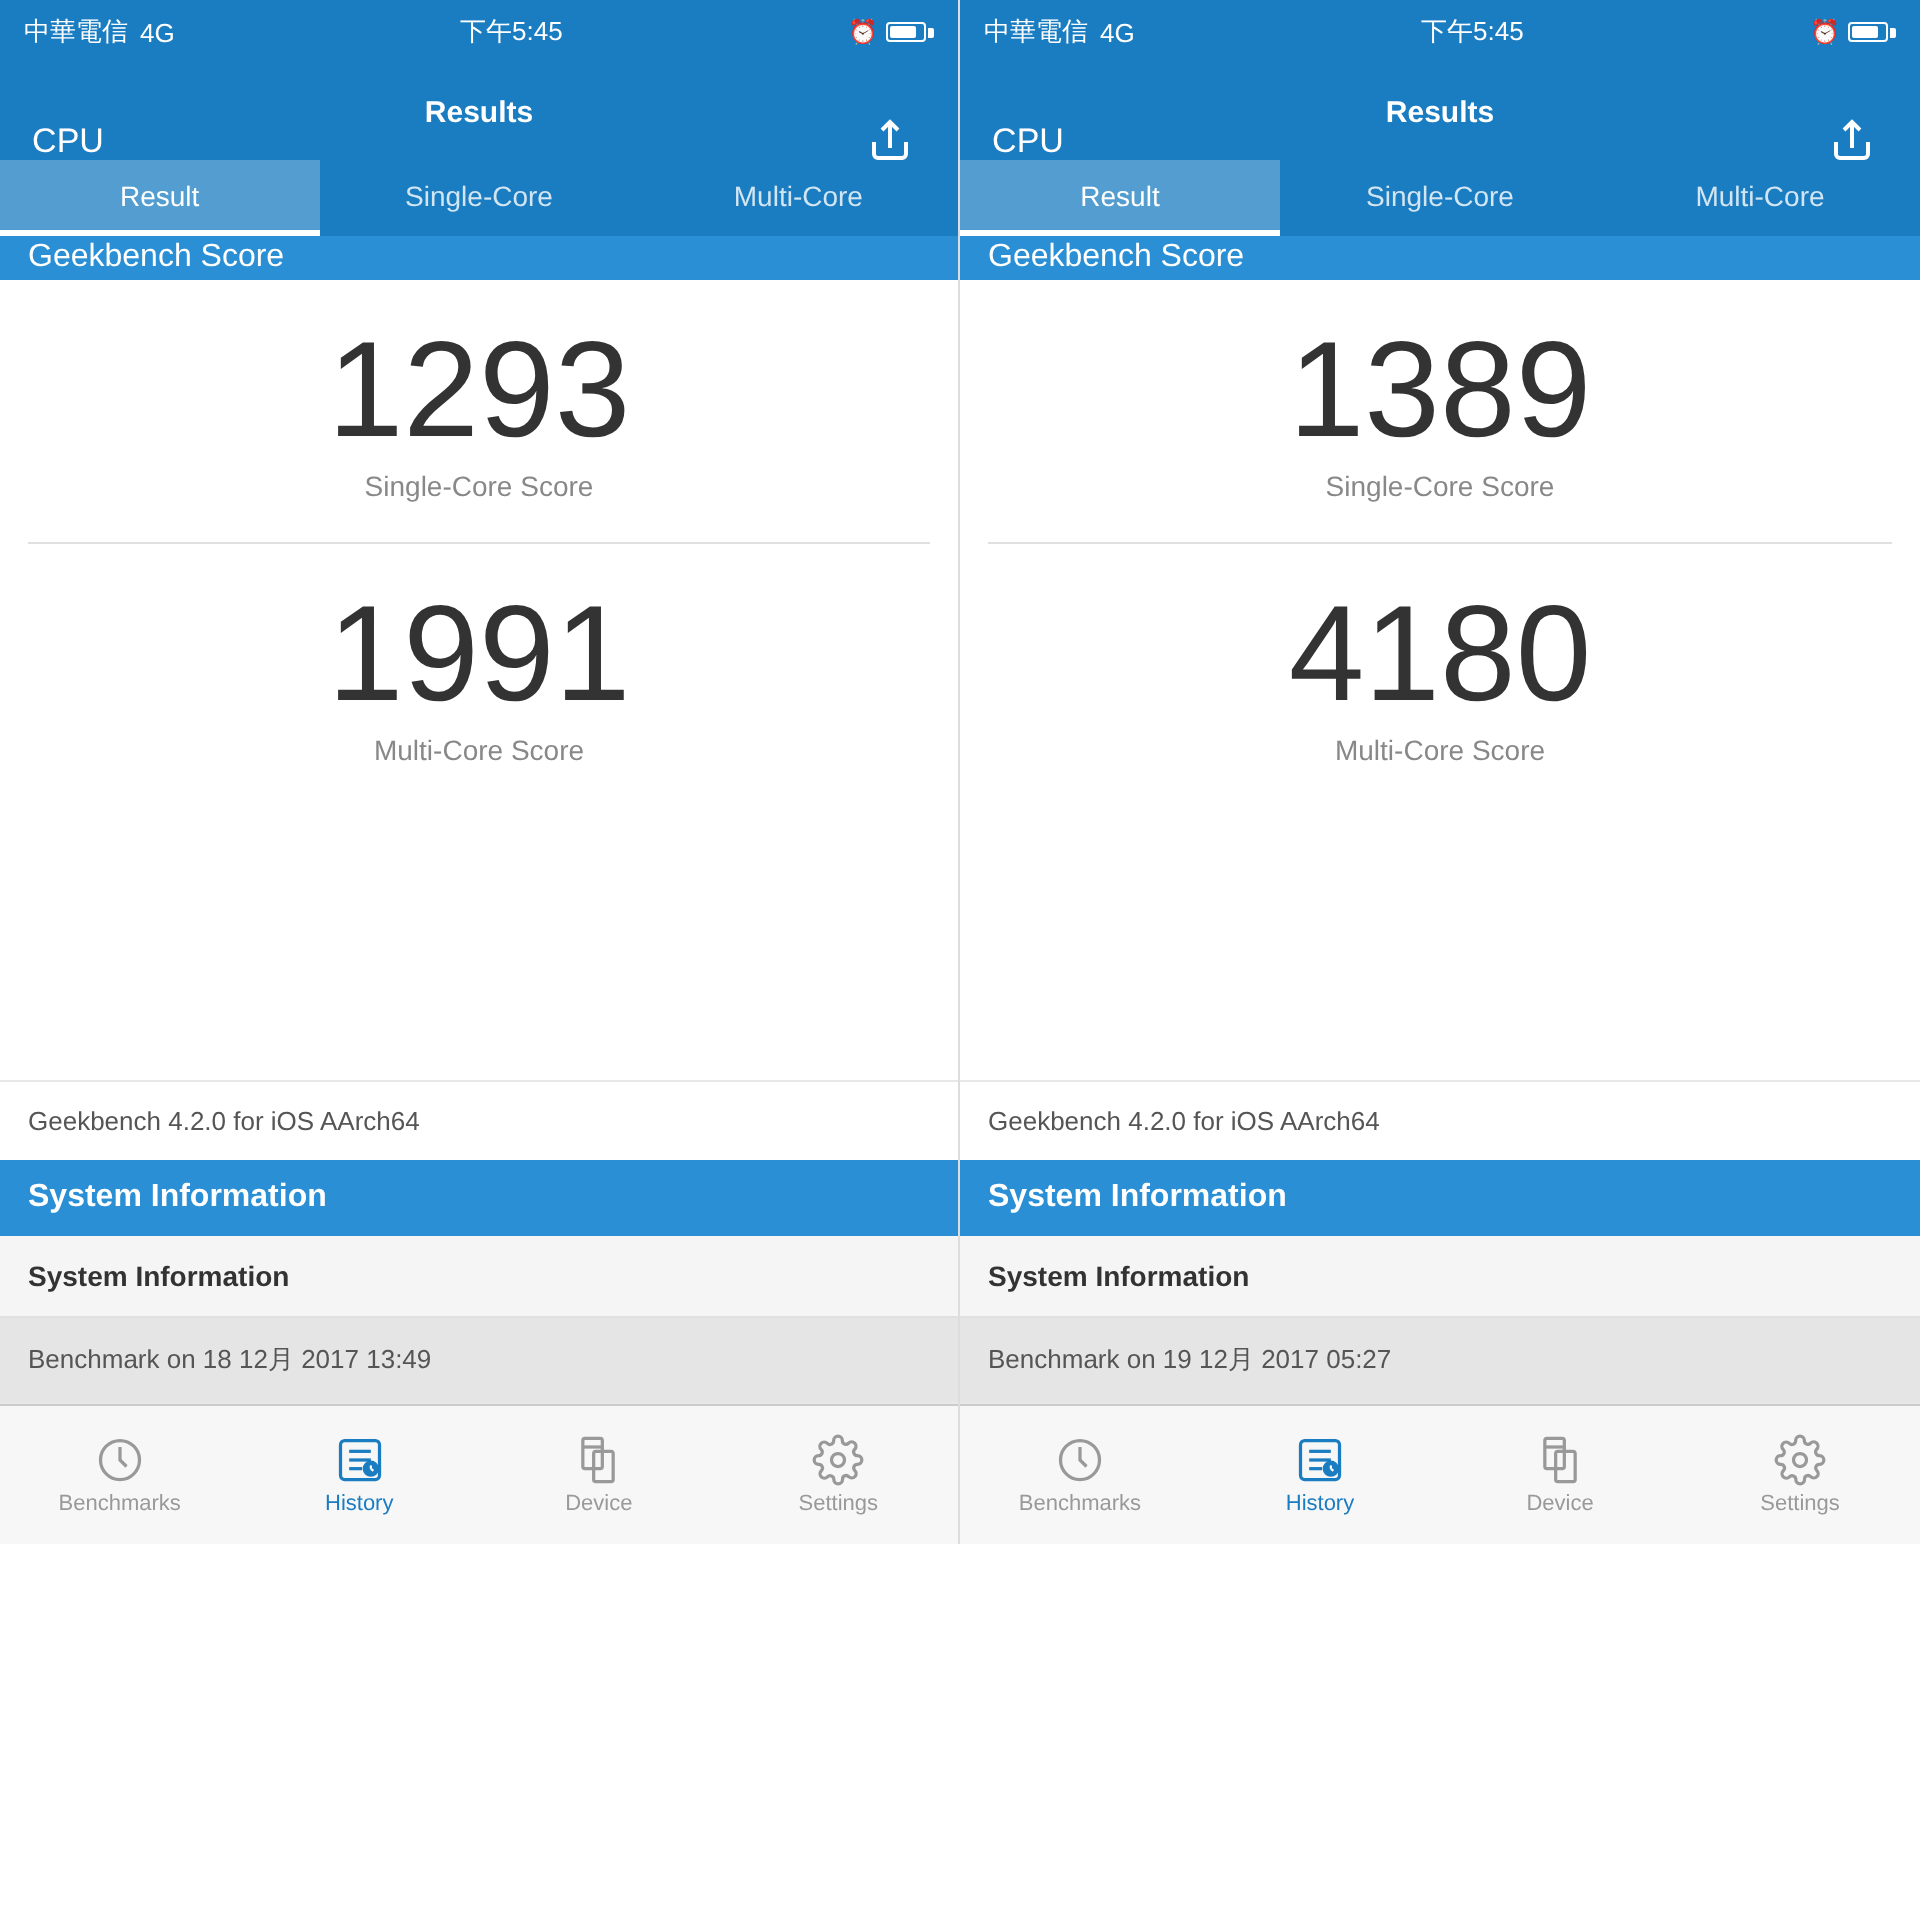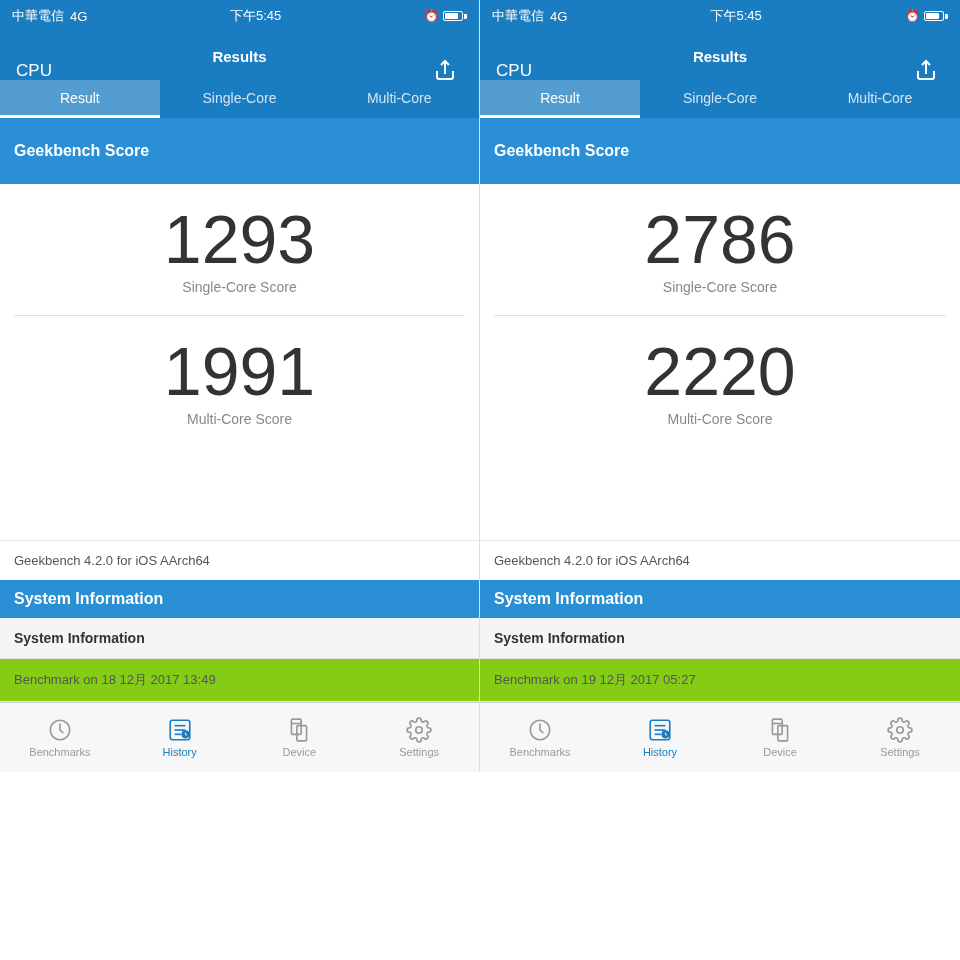--- a/index.html
+++ b/index.html
@@ -88,22 +88,22 @@
       color: #fff;
       background: rgba(255,255,255,0.25);
       border-bottom: 3px solid #fff;
     }
 
     
     .section-header {
       background: #2a8fd4;
       color: #fff;
       font-size: 16px;
-      font-weight: 700;
-      padding: 24px 14px;
+      font-weight: 400;
+      padding: 2px 14px;
     }
 
     
     .scores-area {
       background: #fff;
       flex: 1;
       display: flex;
       flex-direction: column;
     }
     .score-block {
@@ -152,21 +152,21 @@
       font-size: 14px;
       font-weight: 600;
       color: #333;
       border-bottom: 1px solid #e0e0e0;
     }
     .benchmark-row {
       padding: 12px 14px;
       font-size: 13px;
       color: #555;
       border-bottom: 1px solid #e8e8e8;
-      background: #84cc16;
+      background: #e5e5e5;
     }
 
     
     .bottom-tab-bar {
       height: 70px;
       background: #f7f7f7;
       border-top: 1px solid #ccc;
       display: flex;
       align-items: center;
     }
@@ -359,26 +359,26 @@
   <div class="tab-bar">
     <div class="tab-item active">Result</div>
     <div class="tab-item">Single-Core</div>
     <div class="tab-item">Multi-Core</div>
   </div>
 
   <div class="section-header">Geekbench Score</div>
 
   <div class="scores-area">
     <div class="score-block">
-      <div class="score-number">2786</div>
+      <div class="score-number">1389</div>
       <div class="score-label">Single-Core Score</div>
     </div>
     <div class="score-divider"></div>
     <div class="score-block">
-      <div class="score-number">2220</div>
+      <div class="score-number">4180</div>
       <div class="score-label">Multi-Core Score</div>
     </div>
   </div>
 
   <div class="footer-info">Geekbench 4.2.0 for iOS AArch64</div>
 
   <div class="system-header">System Information</div>
   <div class="system-row">System Information</div>
   <div class="benchmark-row">Benchmark on 19 12月 2017 05:27</div>
 

